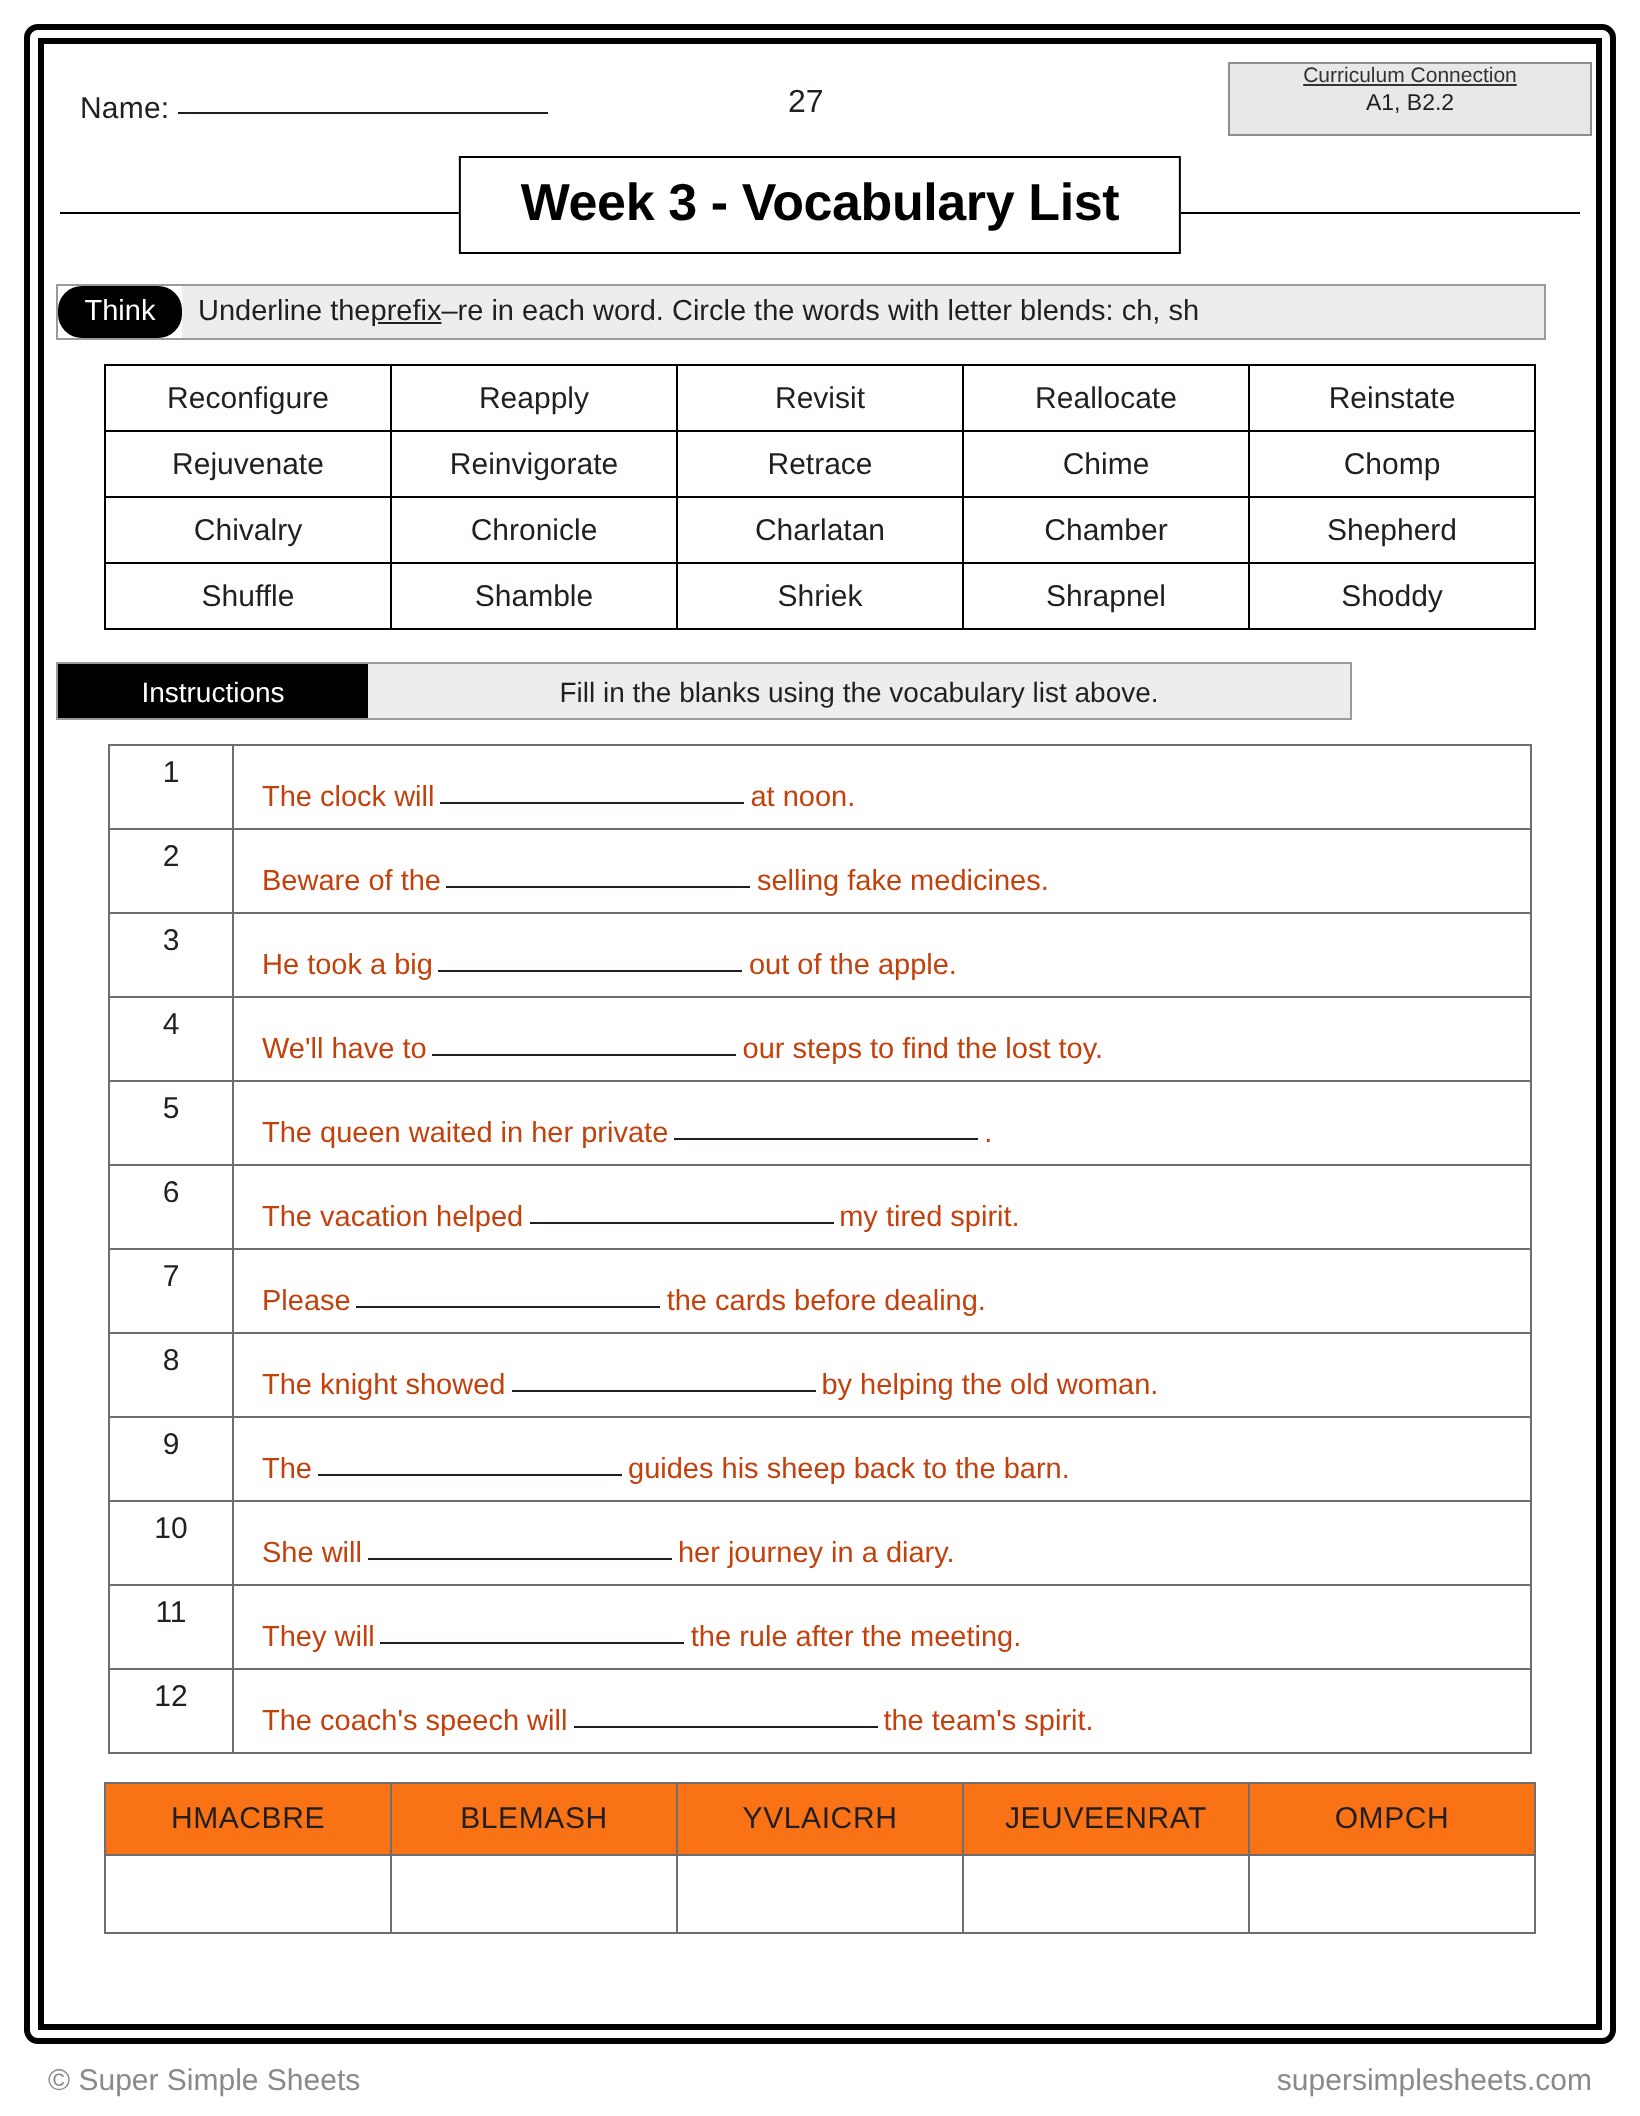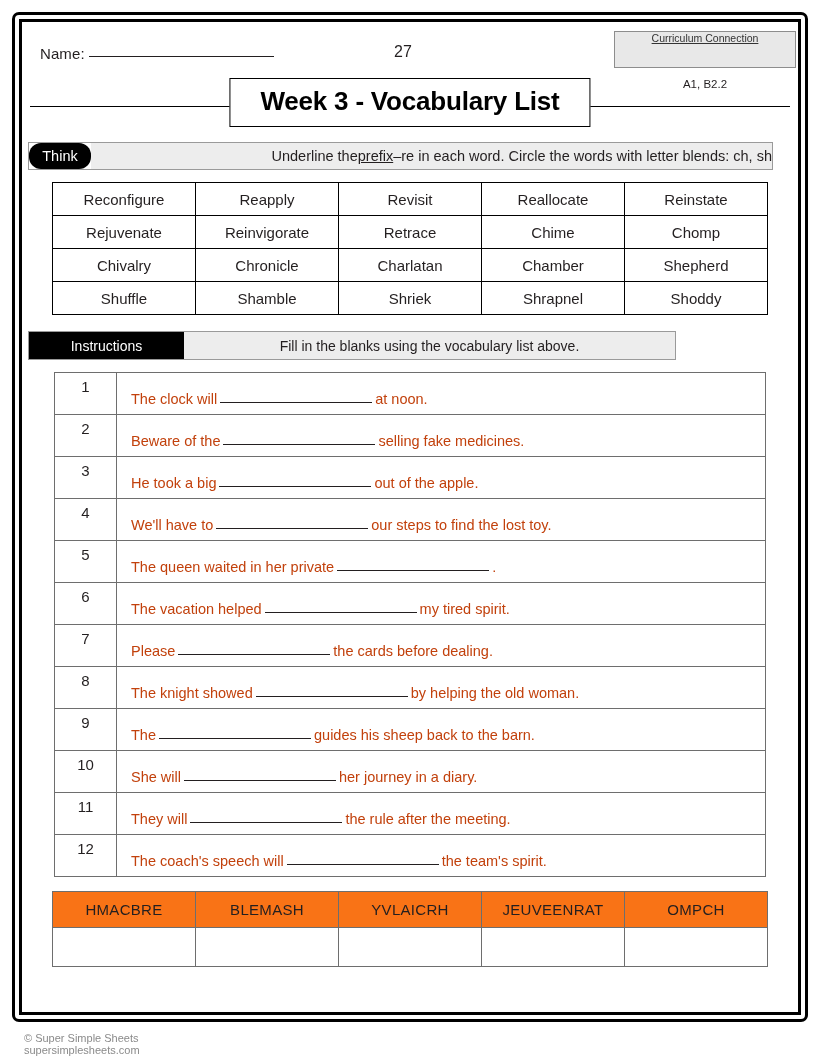--- a/index.html
+++ b/index.html
@@ -99,21 +99,20 @@
     color: #333;
     text-decoration: underline;
     display: block;
     line-height: 13px;
   }
   .curriculum-code {
     font-size: 11.5px;
     color: #231f20;
     display: block;
     line-height: 14px;
-    margin-top: 32px;
   }
 
   
   .title-band {
     position: relative;
     height: 56px;
   }
   .title-rule {
     position: absolute;
     left: 8px;
@@ -159,21 +158,21 @@
     background: #ededed;
     flex: 1;
     display: flex;
     align-items: center;
     font-size: 14.5px;
     color: #231f20;
     box-sizing: border-box;
   }
   .think-bar { width: 745px; margin-left: 6px; }
   .think-bar .banner-label { width: 62px; border-radius: 12px; }
-  .think-bar .banner-body { padding-left: 24px; justify-content: flex-end; }
+  .think-bar .banner-body { padding-left: 8px; }
   .think-bar .banner-body u { text-decoration: underline; }
 
   .instructions-bar { width: 648px; margin-left: 6px; height: 29px; }
   .instructions-bar .banner-label { width: 155px; font-size: 14px; }
   .instructions-bar .banner-body { justify-content: center; font-size: 14px; }
 
   
   .vocab-table {
     margin: 12px auto 0 auto;
     width: 716px;
@@ -253,23 +252,22 @@
   }
 
   
   .footer {
     position: absolute;
     left: 24px;
     right: 24px;
     top: 1032px;
     display: flex;
     justify-content: space-between;
-    font-size: 11px;
+    font-size: 15px;
     color: #8a8a8a;
-    flex-direction: column;
   }
 </style>
 </head>
 <body>
 
 <div class="page">
 
   <div class="outer-frame"></div>
   <div class="inner-frame"></div>
 

